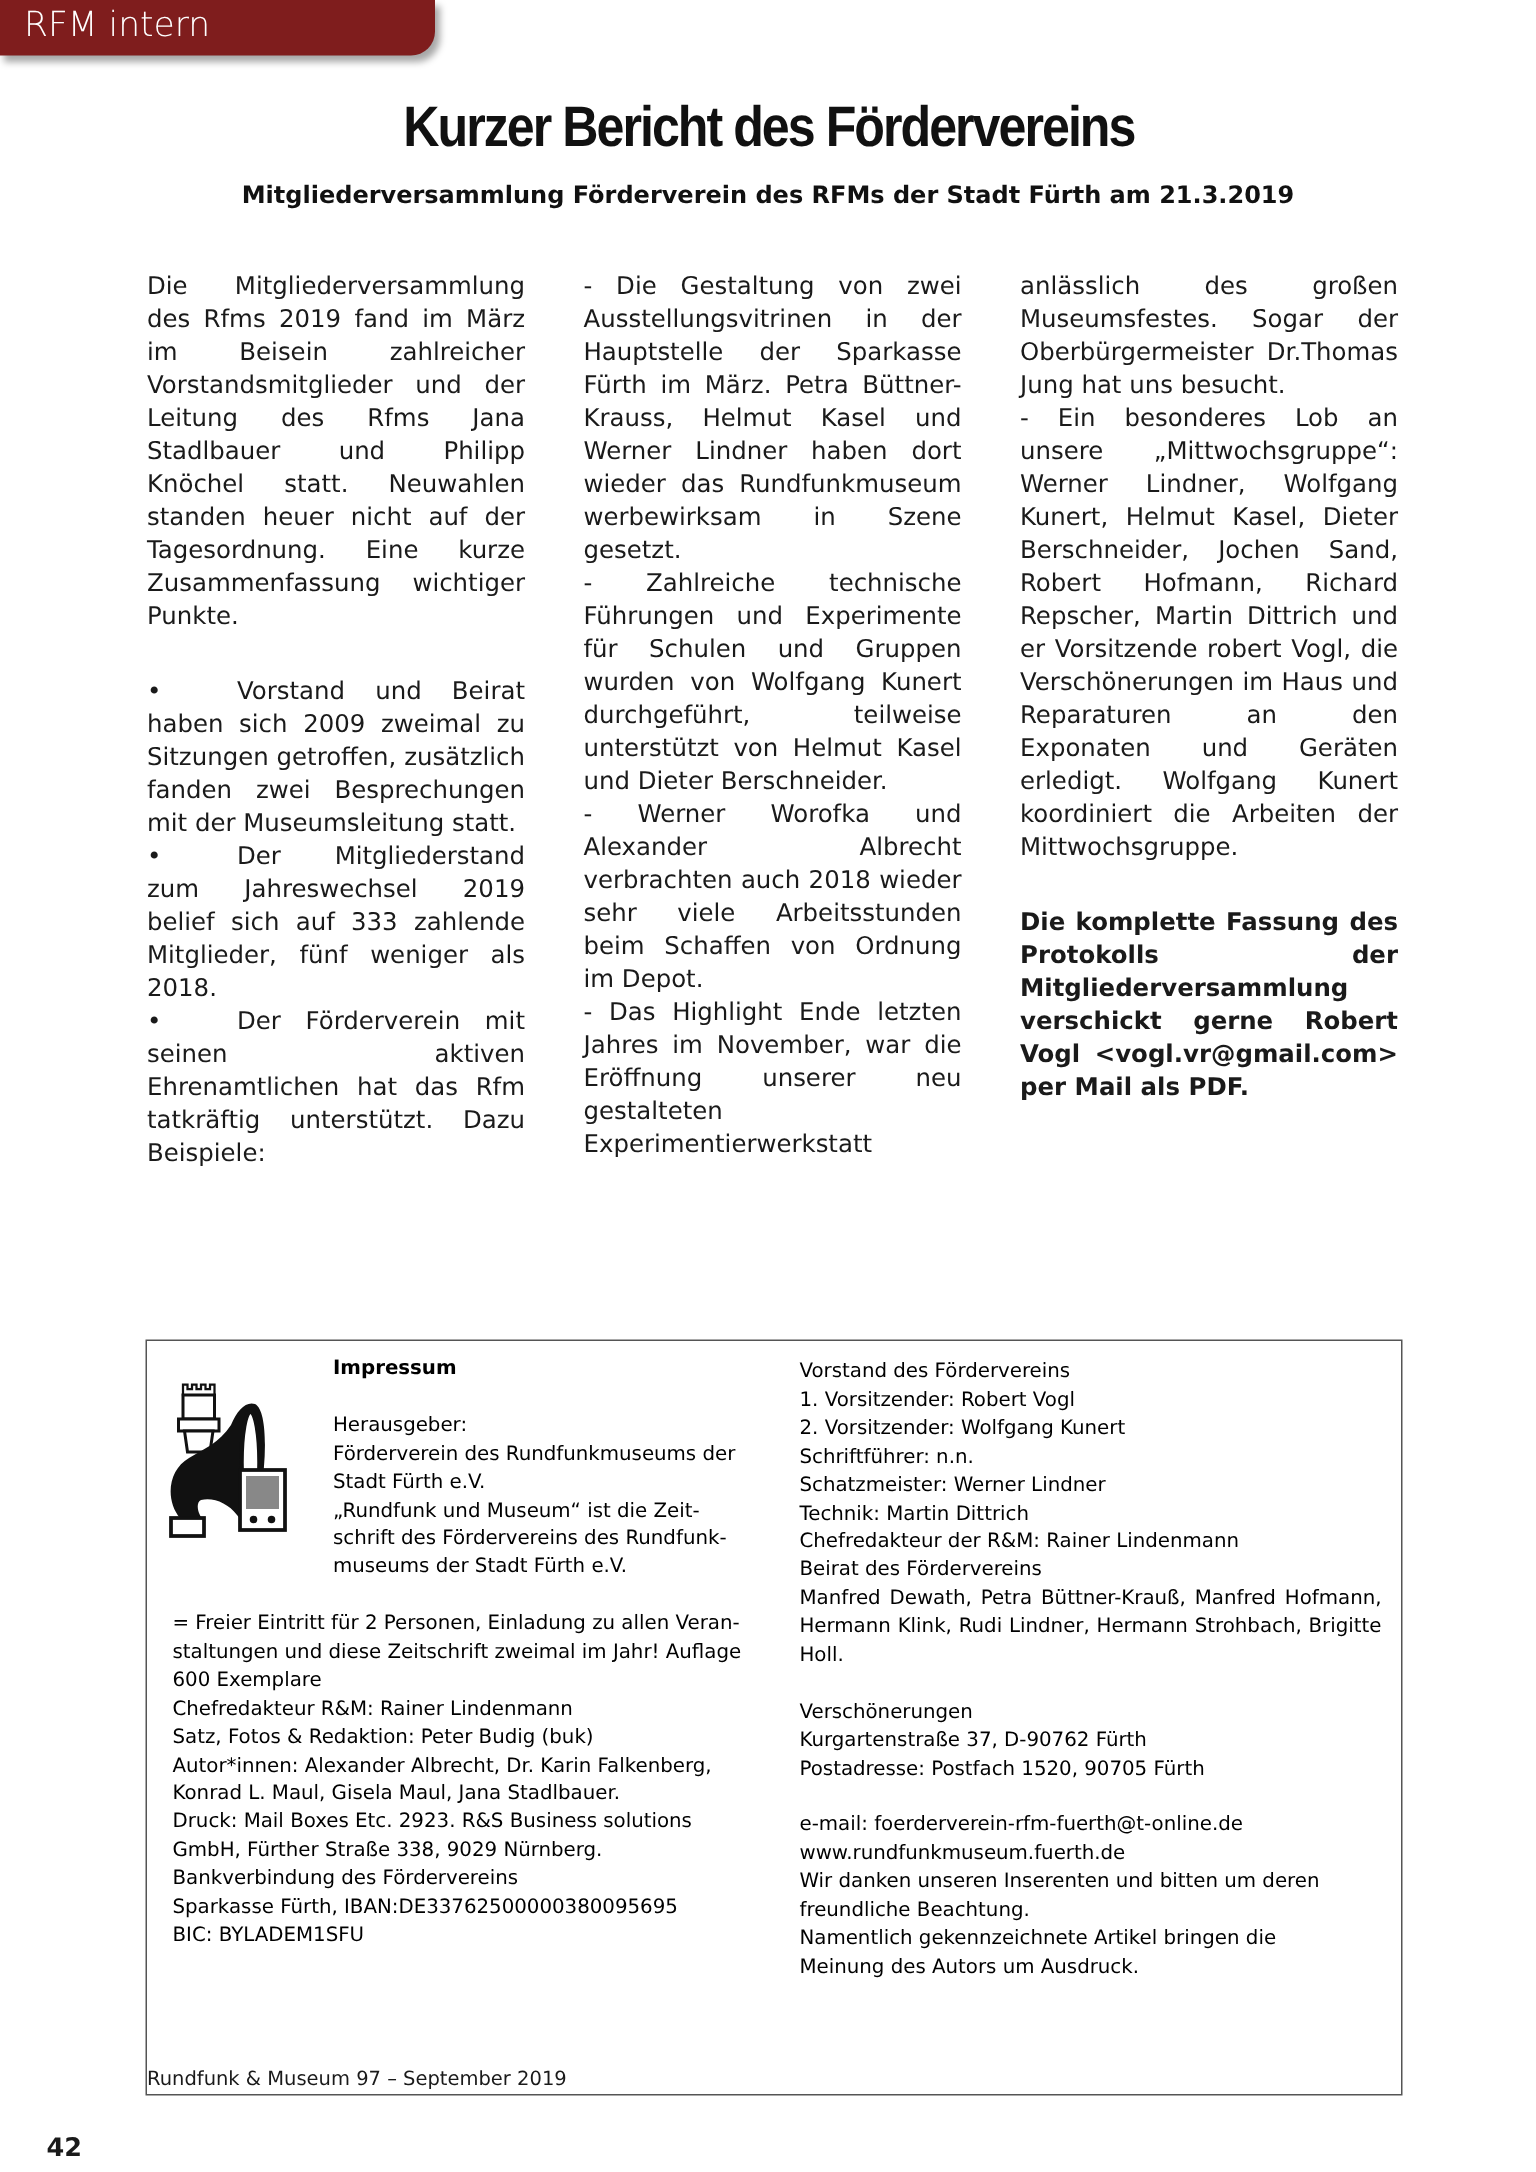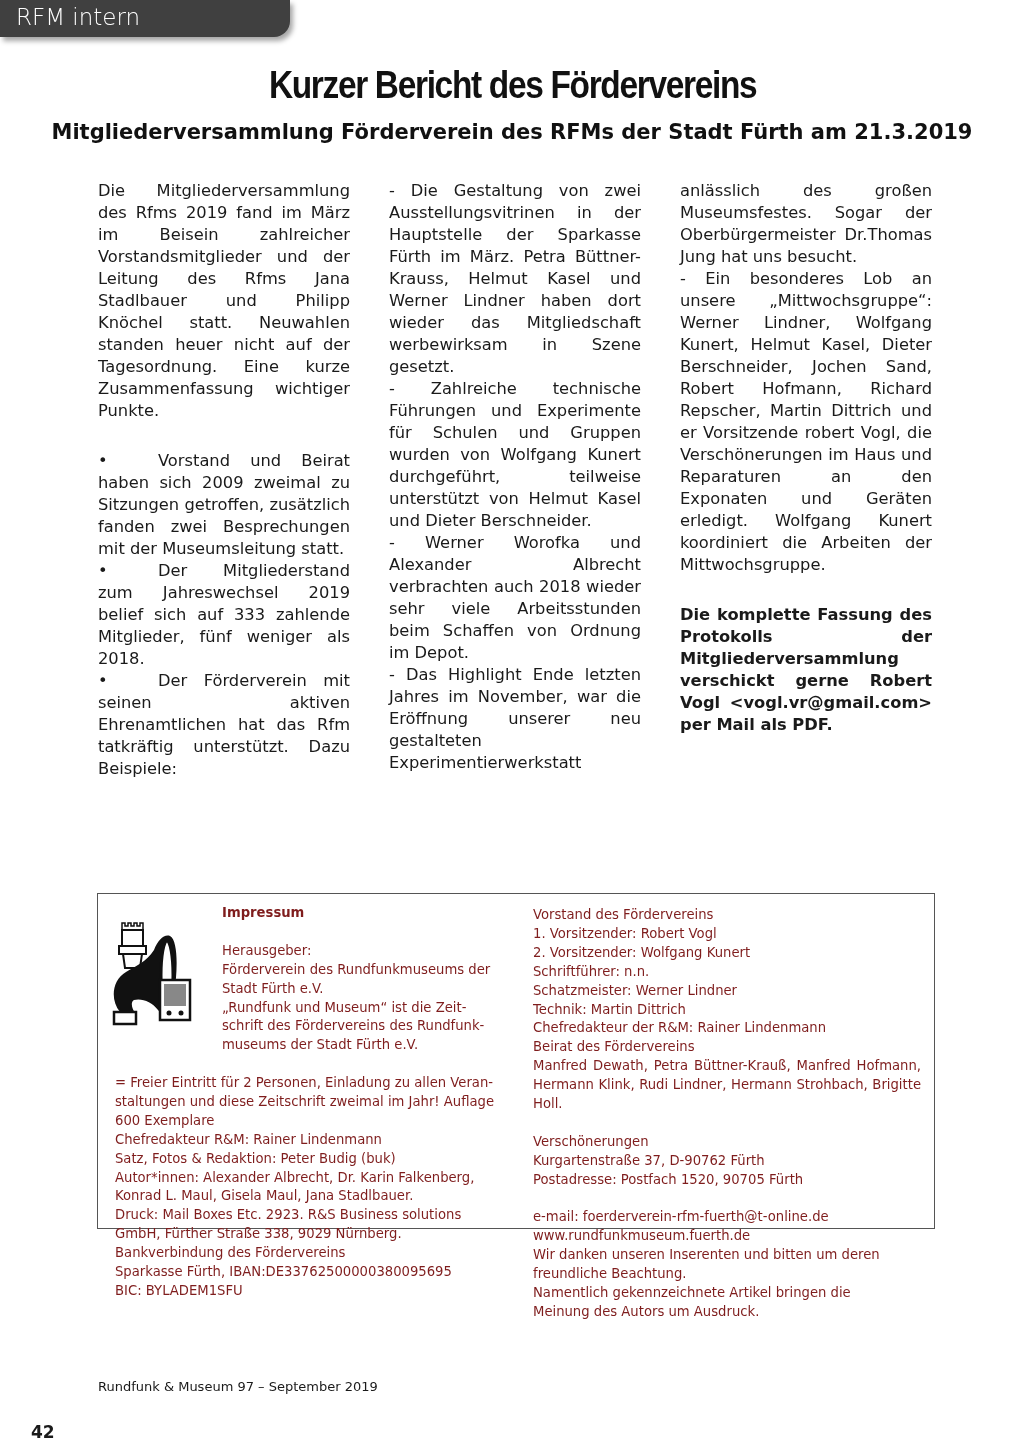--- a/index.html
+++ b/index.html
@@ -3,54 +3,54 @@
 <meta charset="utf-8">
 <style>
   html, body { margin: 0; padding: 0; }
   body {
     width: 1024px; height: 1448px; position: relative; background: #ffffff;
     font-family: "Liberation Sans", "DejaVu Sans", sans-serif; color: #1a1a1a;
     overflow: hidden;
   }
   .section-tab {
     position: absolute; left: 0; top: 0; width: 290px; height: 37px;
-    background: #404040; border-bottom-right-radius: 16px;
+    background: #7f1d1d; border-bottom-right-radius: 16px;
     box-shadow: 3px 4px 5px rgba(0,0,0,0.35);
   }
   .section-tab span {
     position: absolute; left: 16px; top: 4px; color: #ffffff;
     font-size: 23px; font-family: "DejaVu Sans", sans-serif; font-weight: 300;
   }
   .title {
     position: absolute; left: 0; width: 1024px; top: 64px; text-align: center;
     font-family: "Liberation Sans", sans-serif; font-weight: bold;
     font-size: 38px; letter-spacing: -1.5px; transform: scaleX(0.88);
     transform-origin: 517px 0; color: #111;
   }
   .subtitle {
     position: absolute; left: 0; width: 1024px; top: 120px; text-align: center;
-    font-family: "DejaVu Sans", sans-serif; font-weight: bold; font-size: 21px; color: #111;
+    font-family: "DejaVu Sans", sans-serif; font-weight: bold; font-size: 16px; color: #111;
   }
   .col {
     position: absolute; top: 180px; width: 252px;
     font-family: "DejaVu Sans", sans-serif; font-size: 16.3px; line-height: 22px;
     text-align: justify; color: #1a1a1a;
   }
   .col p { margin: 0; }
   .col .gap { height: 27.8px; }
   .col .bullet { display: inline-block; width: 60px; }
   .col .bold { font-weight: bold; }
   .col1 { left: 98px; }
   .col2 { left: 389px; }
   .col3 { left: 680px; }
 
   .impressum {
-    position: absolute; left: 97px; top: 893px; width: 838px; height: 336px;
+    position: absolute; left: 97px; top: 893px; width: 838px; height: 504px;
     border: 1.5px solid #555; box-sizing: border-box;
-    font-family: "DejaVu Sans", sans-serif; font-size: 13.2px; line-height: 18.9px; color: #7f1d1d;
+    font-family: "DejaVu Sans", sans-serif; font-size: 13.2px; line-height: 18.9px; color: #000000;
   }
   .imp-logo { position: absolute; left: 14px; top: 26px; width: 80px; height: 106px; }
   .imp-left-top { position: absolute; left: 124px; top: 10px; width: 300px; }
   .imp-left-top .head { font-weight: bold; }
   .imp-left-bottom { position: absolute; left: 17px; top: 180px; width: 400px; }
   .imp-right { position: absolute; left: 435px; top: 12px; width: 388px; }
   .imp-right .justify { text-align: justify; }
   .line { display: block; white-space: nowrap; }
   .wrap { white-space: normal; }
   .spacer { height: 18.9px; }
@@ -73,21 +73,21 @@
 
 <div class="col col1">
   <p>Die Mitgliederversammlung des Rfms 2019 fand im März im Beisein zahlreicher Vorstandsmitglieder und der Leitung des Rfms Jana Stadlbauer und Philipp Knöchel statt. Neuwahlen standen heuer nicht auf der Tagesordnung. Eine kurze Zusammenfassung wichtiger Punkte.</p>
   <div class="gap"></div>
   <p><span class="bullet">•</span><span>Vorstand und Beirat haben sich 2009 zweimal zu Sitzungen getroffen, zusätzlich fanden zwei Besprechungen mit der Museumsleitung statt.</span></p>
   <p><span class="bullet">•</span><span>Der Mitgliederstand zum Jahreswechsel 2019 belief sich auf 333 zahlende Mitglieder, fünf weniger als 2018.</span></p>
   <p><span class="bullet">•</span><span>Der Förderverein mit seinen aktiven Ehrenamtlichen hat das Rfm tatkräftig unterstützt. Dazu Beispiele:</span></p>
 </div>
 
 <div class="col col2">
-  <p>- Die Gestaltung von zwei Ausstellungsvitrinen in der Hauptstelle der Sparkasse Fürth im März. Petra Büttner-Krauss, Helmut Kasel und Werner Lindner haben dort wieder das Mitgliedschaft werbewirksam in Szene gesetzt.</p>
+  <p>- Die Gestaltung von zwei Ausstellungsvitrinen in der Hauptstelle der Sparkasse Fürth im März. Petra Büttner-Krauss, Helmut Kasel und Werner Lindner haben dort wieder das Rundfunkmuseum werbewirksam in Szene gesetzt.</p>
   <p>- Zahlreiche technische Führungen und Experimente für Schulen und Gruppen wurden von Wolfgang Kunert durchgeführt, teilweise unterstützt von Helmut Kasel und Dieter Berschneider.</p>
   <p>- Werner Worofka und Alexander Albrecht verbrachten auch 2018 wieder sehr viele Arbeitsstunden beim Schaffen von Ordnung im Depot.</p>
   <p>- Das Highlight Ende letzten Jahres im November, war die Eröffnung unserer neu gestalteten Experimentierwerkstatt</p>
 </div>
 
 <div class="col col3">
   <p>anlässlich des großen Museumsfestes. Sogar der Oberbürgermeister Dr.Thomas Jung hat uns besucht.</p>
   <p>- Ein besonderes Lob an unsere „Mittwochsgruppe“: Werner Lindner, Wolfgang Kunert, Helmut Kasel, Dieter Berschneider, Jochen Sand, Robert Hofmann, Richard Repscher, Martin Dittrich und er Vorsitzende robert Vogl, die Verschönerungen im Haus und Reparaturen an den Exponaten und Geräten erledigt. Wolfgang Kunert koordiniert die Arbeiten der Mittwochsgruppe.</p>
   <div class="gap"></div>
   <p class="bold">Die komplette Fassung des Protokolls der Mitgliederversammlung verschickt gerne Robert Vogl &lt;vogl.vr@gmail.com&gt; per Mail als PDF.</p>

